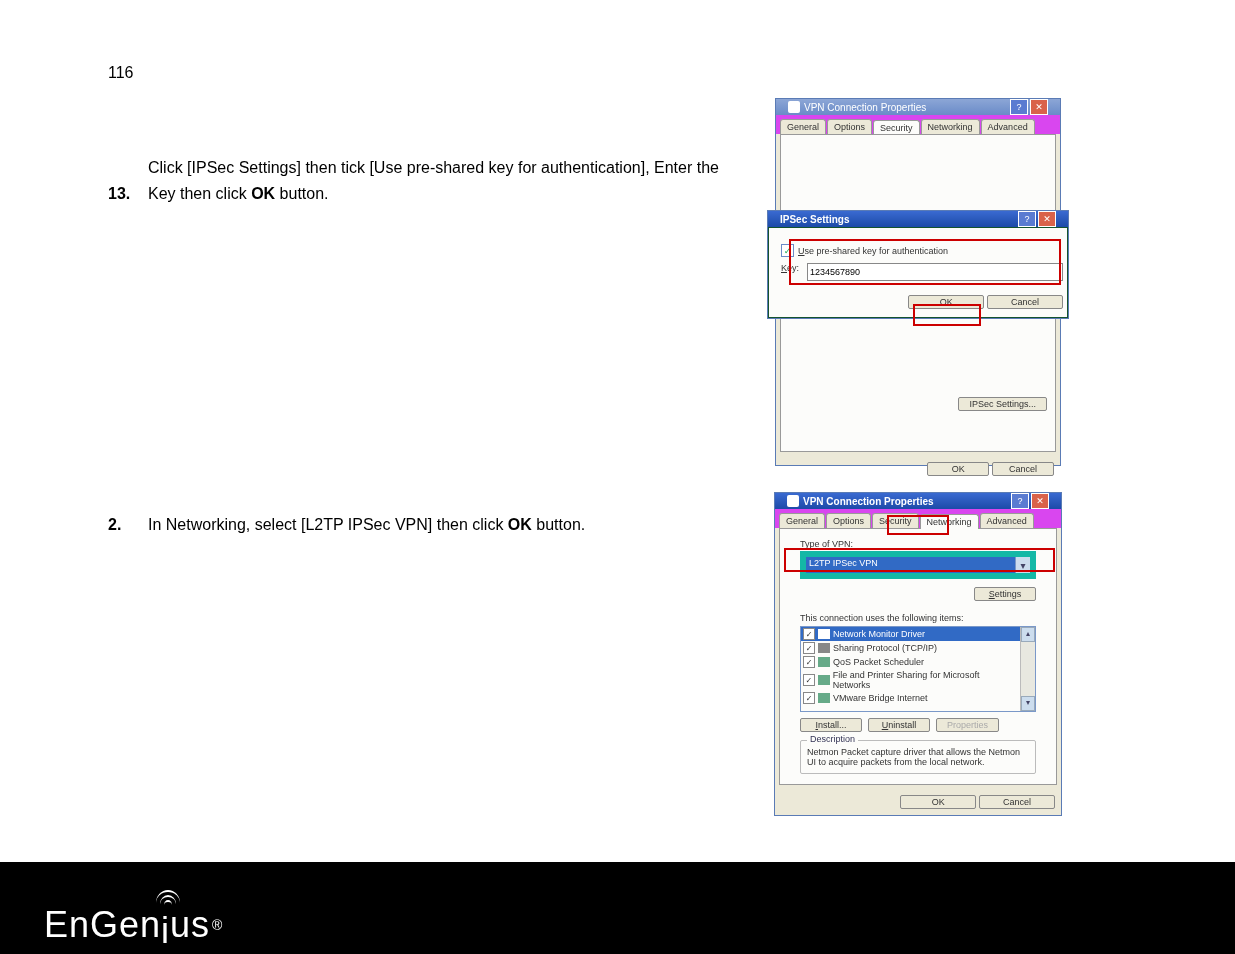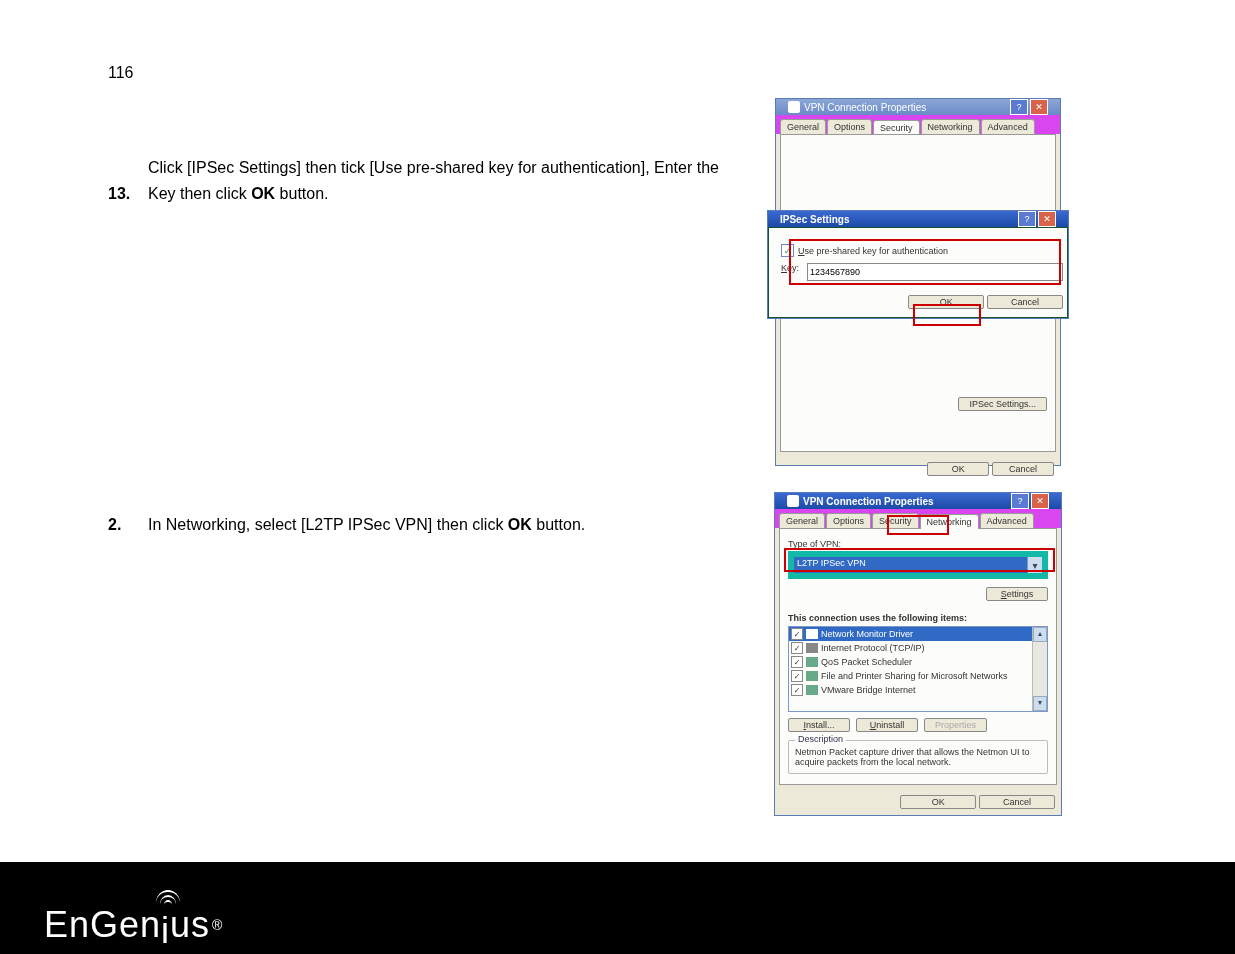--- a/index.html
+++ b/index.html
@@ -40,26 +40,26 @@
   .ipsec-body{background:#fcfcfa;padding:16px 4px 8px 12px;border:1px solid #14532d;}
   .chkrow{display:flex;align-items:center;gap:4px;font-size:9px;}
   .chk{width:11px;height:11px;border:1px solid #6a8bc8;background:#fff;display:flex;align-items:center;justify-content:center;}
   .chk.checked::after{content:"✓";font-size:9px;color:#2a5;}
   .keyrow{display:flex;align-items:flex-start;margin-top:6px;gap:8px;font-size:9px;}
   .keyrow input{flex:1;border:1px solid #888;font-size:9px;padding:1px 2px;height:14px;}
   .redbox{border:2px solid #c00;position:absolute;pointer-events:none;}
   .shot1 .redbox.r1{left:14px;top:141px;width:268px;height:42px;}
   .shot1 .redbox.r2{left:138px;top:206px;width:64px;height:18px;}
   
-  .shot2 .tabpanel{padding:10px 8px;}
+  .shot2 .tabpanel{padding:10px 20px;}
   .lbl{font-size:9px;margin-bottom:2px;}
   .combo{display:flex;border:6px solid #14b8a6;height:16px;}
   .combo .sel{flex:1;background:#316ac5;color:#fff;font-size:9px;padding:1px 3px;}
   .combo .dd{width:14px;background:#cde;border-left:1px solid #7a98c8;display:flex;align-items:center;justify-content:center;color:#446;}
-  .listlabel{font-size:9px;margin:12px 0 3px 0;font-weight:bold;}
+  .listlabel{font-size:9px;margin:12px 0 3px 0;}
   .listbox{border:1px solid #7a98c8;height:84px;position:relative;display:flex;}
   .listitems{flex:1;font-size:9px;}
   .li{display:flex;align-items:center;gap:3px;padding:1px 2px;}
   .li.selected{background:#316ac5;color:#fff;}
   .li .cb{width:10px;height:10px;border:1px solid #888;background:#fff;display:flex;align-items:center;justify-content:center;font-size:8px;color:#333;}
   .li .ico{width:12px;height:10px;background:#6a8;display:inline-block;}
   .li.selected .ico{background:#fff;}
   .scrollbar{width:14px;background:#e8e8e0;border-left:1px solid #bbb;display:flex;flex-direction:column;}
   .scrollbar .arr{height:13px;background:#cde;border:1px solid #9ab;font-size:8px;text-align:center;line-height:11px;color:#446;}
   .scrollbar .track{flex:1;}
@@ -184,21 +184,21 @@
         <div class="listbox">
           <div class="listitems">
             <div class="li selected">
                 <span class="cb">✓</span>
                 <span class="ico"></span>
                 <span>Network Monitor Driver</span>
               </div>
             <div class="li">
                 <span class="cb">✓</span>
                 <span class="ico" style="background:#888;"></span>
-                <span>Internet Protocol (TCP/IP)</span>
+                <span>Sharing Protocol (TCP/IP)</span>
               </div>
             <div class="li">
                 <span class="cb">✓</span>
                 <span class="ico" style="background:#6a8;"></span>
                 <span>QoS Packet Scheduler</span>
               </div>
             <div class="li">
                 <span class="cb">✓</span>
                 <span class="ico" style="background:#6a8;"></span>
                 <span>File and Printer Sharing for Microsoft Networks</span>

